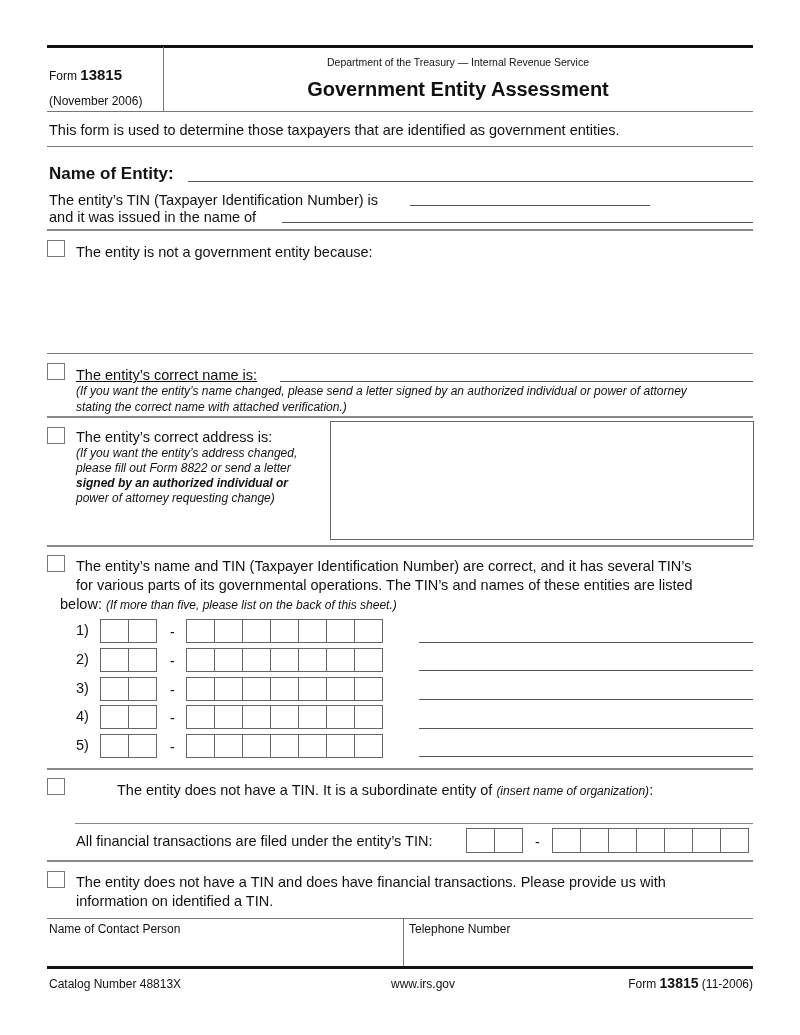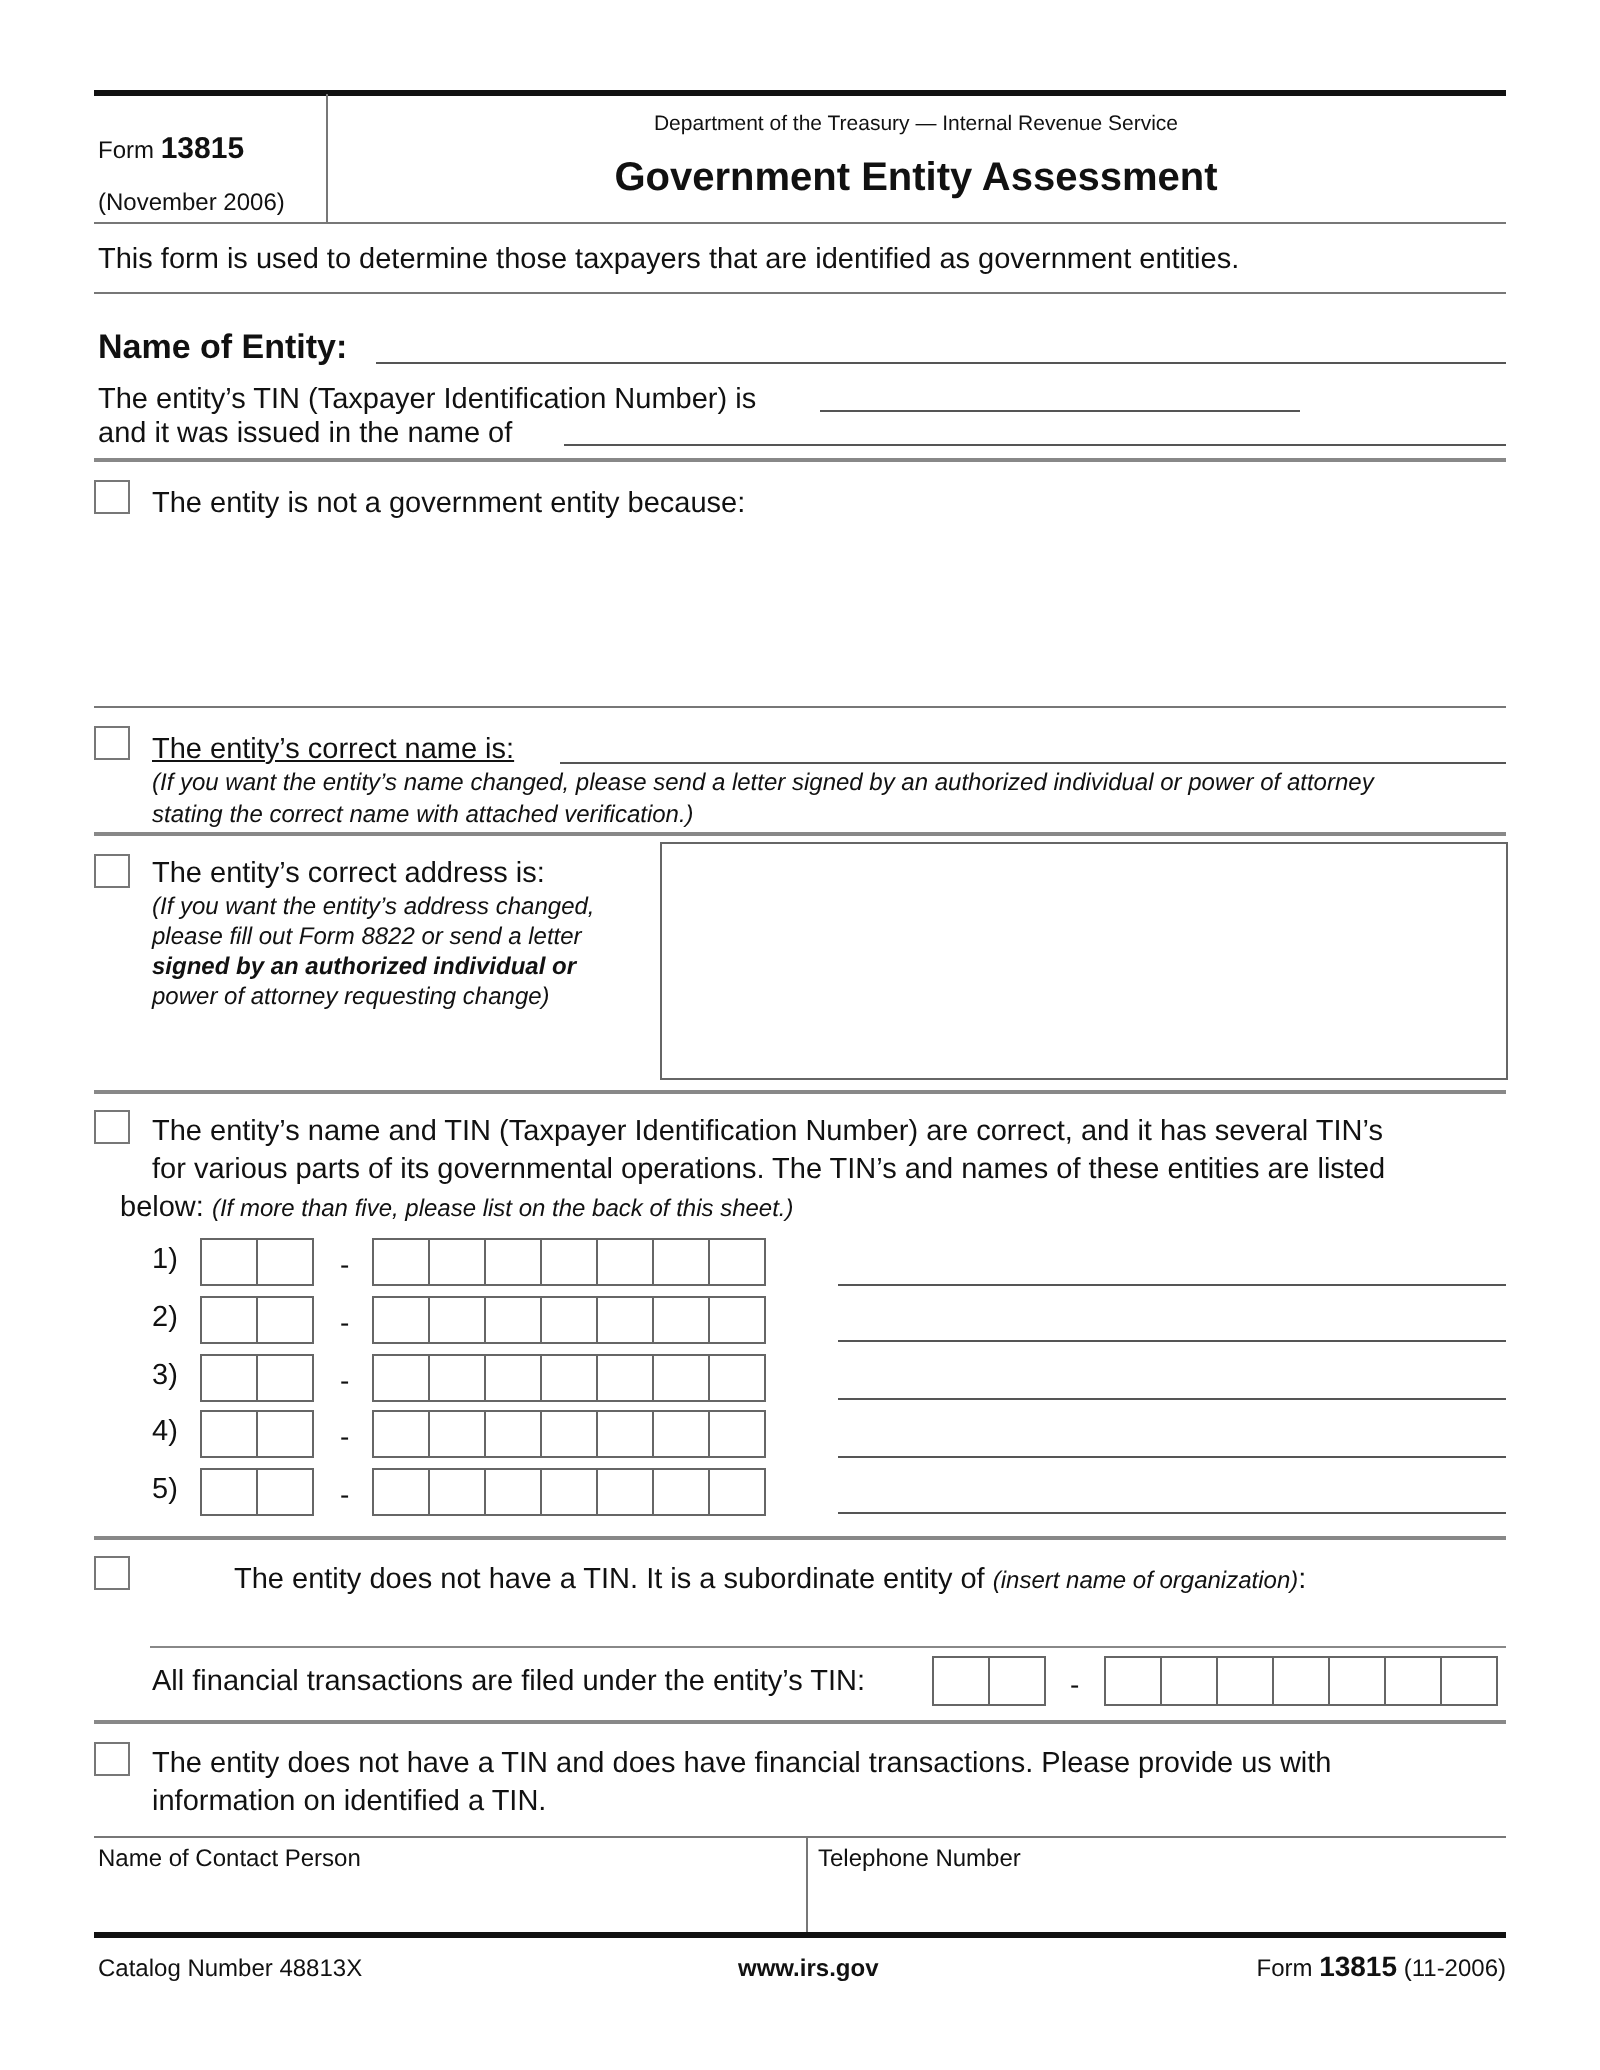--- a/index.html
+++ b/index.html
@@ -204,18 +204,18 @@
 <div class="hline" style="left:47px; top:918px; width:706px;"></div>
 
 <div class="txt t12" style="left:49px; top:922px;">Name of Contact Person</div>
 <div class="big-area" style="left:47px; top:938px; width:355px; height:27px;"></div>
 <div class="vline" style="left:403px; top:918px; height:49px;"></div>
 <div class="txt t12" style="left:409px; top:922px;">Telephone Number</div>
 <div class="big-area" style="left:405px; top:938px; width:348px; height:27px;"></div>
 <div class="hline thick" style="left:47px; top:966px; width:706px;"></div>
 
 <div class="txt t12" style="left:49px; top:977px;">Catalog Number 48813X</div>
-<div class="txt t12" style="left:369px; top:977px;font-weight:bold;">www.irs.gov</div>
+<div class="txt t12" style="left:391px; top:977px;">www.irs.gov</div>
 <div class="txt t12" style="right:47px; top:975px;">
   <span>Form</span>
   <span style="font-weight:bold; font-size:14px;">13815</span>
   <span>(11-2006)</span>
 </div>
 
 </body></html>

